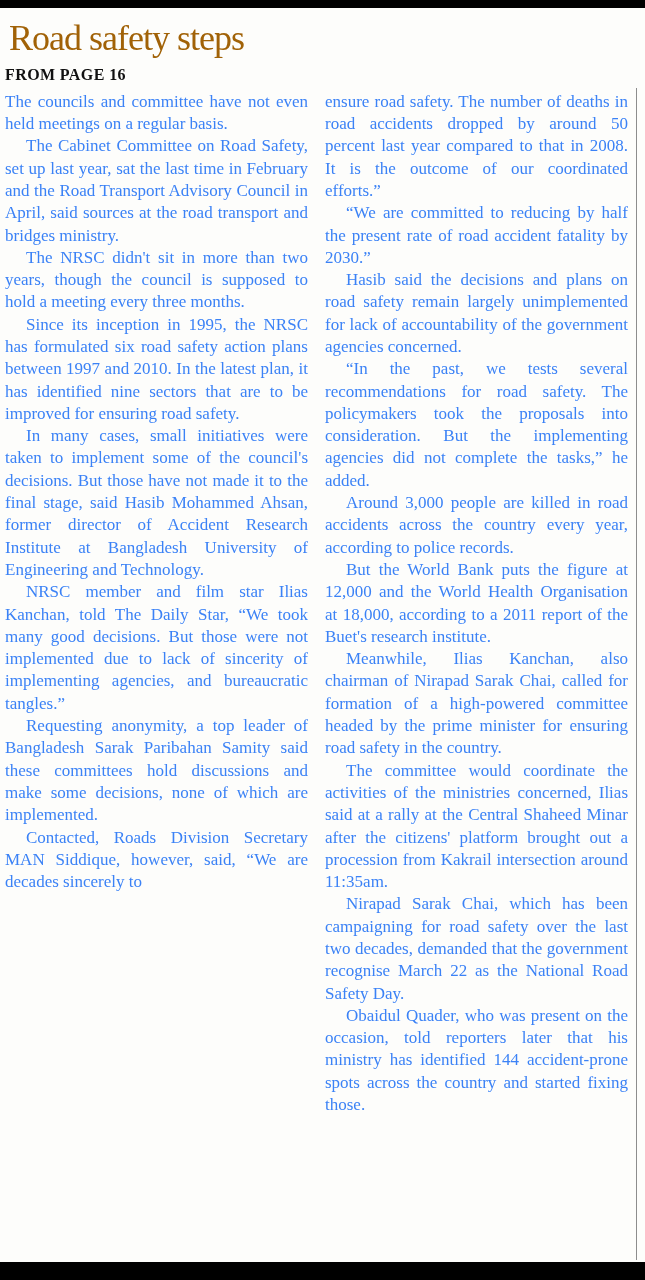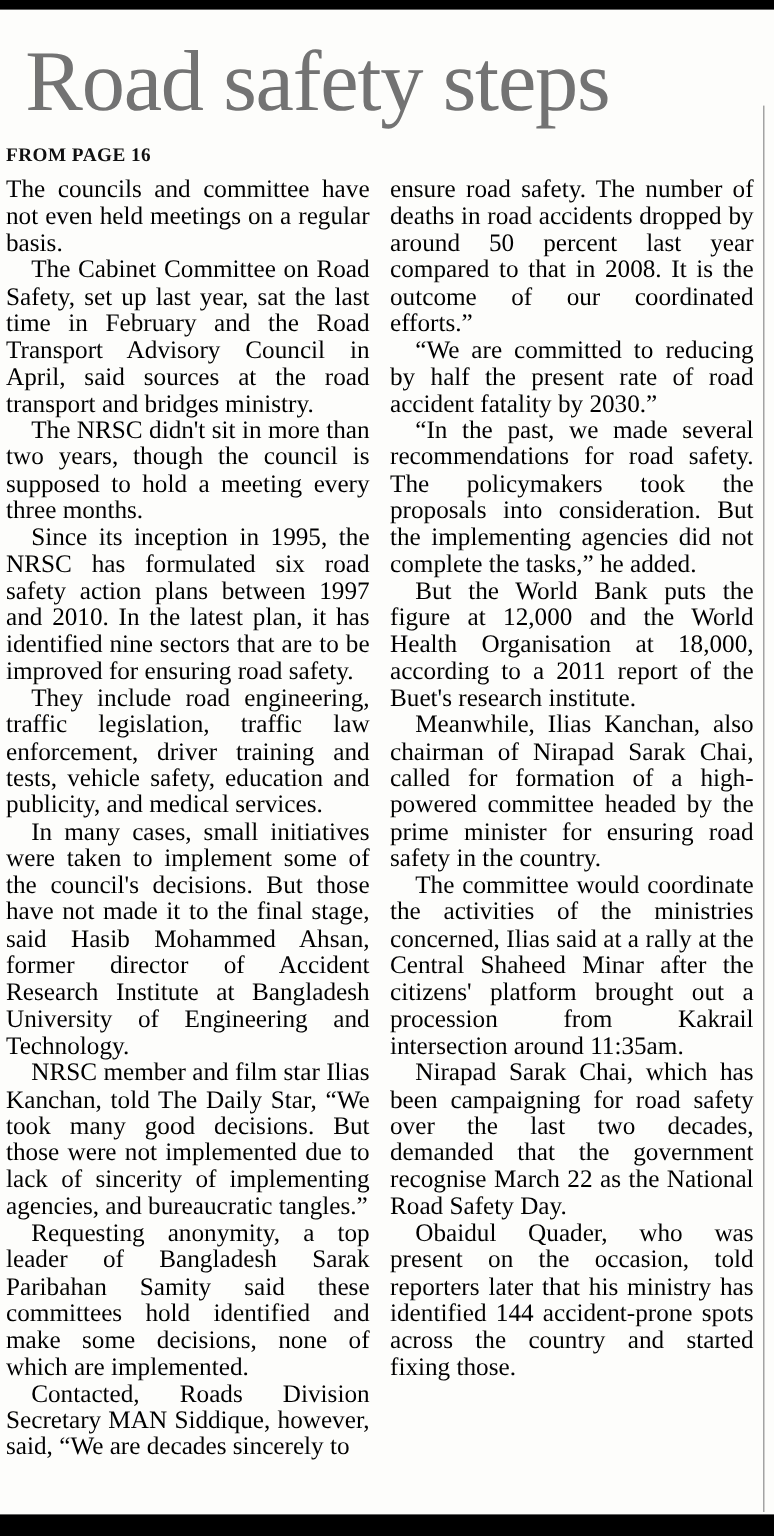--- a/index.html
+++ b/index.html
@@ -17,48 +17,48 @@
     left: 0;
     width: 100%;
     background: #000;
     z-index: 5;
   }
   .crop-bar.top { top: 0; height: 8px; }
   .crop-bar.bottom { bottom: 0; height: 18px; }
 
   header { padding: 16px 8px 0 5px; }
   h1 {
-    margin: 16px;
+    margin: 4px;
     font-family: "Liberation Serif", serif;
     font-weight: 500;
-    font-size: 72px;
+    font-size: 36px;
     line-height: 1.02;
     letter-spacing: -1px;
-    color: #737373;
+    color: #a16207;
   }
   .kicker {
     margin-top: 9px;
     font-size: 16px;
     font-weight: 700;
     letter-spacing: 0.4px;
     color: #111;
   }
 
   .columns {
     display: flex;
     gap: 17px;
     padding: 7px 0 0 5px;
     width: 623px;
   }
   .col {
     width: 303px;
     text-align: justify;
-    font-size: 21px;
+    font-size: 17px;
     line-height: 22.3px;
-    color: #000000;
+    color: #3b82f6;
     hyphens: auto;
     -webkit-hyphens: auto;
   }
   .col p { margin: 0; text-indent: 21px; }
   .col p:first-child { text-indent: 0; }
 
   .column-rule {
     position: absolute;
     top: 88px;
     bottom: 20px;
@@ -76,30 +76,31 @@
   <h1>Road safety steps</h1>
   <div class="kicker">FROM PAGE 16</div>
 </header>
 
 <main class="columns">
   <section class="col">
     <p>The councils and committee have not even held meetings on a regular basis.</p>
     <p>The Cabinet Committee on Road Safety, set up last year, sat the last time in February and the Road Transport Advisory Council in April, said sources at the road transport and bridges ministry.</p>
     <p>The NRSC didn't sit in more than two years, though the council is supposed to hold a meeting every three months.</p>
     <p>Since its inception in 1995, the NRSC has formulated six road safety action plans between 1997 and 2010. In the latest plan, it has identified nine sectors that are to be improved for ensuring road safety.</p>
-    <p>They include road engineering, traffic legislation, traffic law enforcement, driver training and tests, vehicle safety, education and publicity, and medical services.</p>
     <p>In many cases, small initiatives were taken to implement some of the council's decisions. But those have not made it to the final stage, said Hasib Mohammed Ahsan, former director of Accident Research Institute at Bangladesh University of Engineering and Technology.</p>
     <p>NRSC member and film star Ilias Kanchan, told The Daily Star, “We took many good decisions. But those were not implemented due to lack of sincerity of implementing agencies, and bureaucratic tangles.”</p>
-    <p>Requesting anonymity, a top leader of Bangladesh Sarak Paribahan Samity said these committees hold identified and make some decisions, none of which are implemented.</p>
+    <p>Requesting anonymity, a top leader of Bangladesh Sarak Paribahan Samity said these committees hold discussions and make some decisions, none of which are implemented.</p>
     <p>Contacted, Roads Division Secretary MAN Siddique, however, said, “We are decades sincerely to</p>
   </section>
   <section class="col">
     <p>ensure road safety. The number of deaths in road accidents dropped by around 50 percent last year compared to that in 2008. It is the outcome of our coordinated efforts.”</p>
     <p>“We are committed to reducing by half the present rate of road accident fatality by 2030.”</p>
-    <p>“In the past, we made several recommendations for road safety. The policymakers took the proposals into consideration. But the implementing agencies did not complete the tasks,” he added.</p>
+    <p>Hasib said the decisions and plans on road safety remain largely unimplemented for lack of accountability of the government agencies concerned.</p>
+    <p>“In the past, we tests several recommendations for road safety. The policymakers took the proposals into consideration. But the implementing agencies did not complete the tasks,” he added.</p>
+    <p>Around 3,000 people are killed in road accidents across the country every year, according to police records.</p>
     <p>But the World Bank puts the figure at 12,000 and the World Health Organisation at 18,000, according to a 2011 report of the Buet's research institute.</p>
     <p>Meanwhile, Ilias Kanchan, also chairman of Nirapad Sarak Chai, called for formation of a high-powered committee headed by the prime minister for ensuring road safety in the country.</p>
     <p>The committee would coordinate the activities of the ministries concerned, Ilias said at a rally at the Central Shaheed Minar after the citizens' platform brought out a procession from Kakrail intersection around 11:35am.</p>
     <p>Nirapad Sarak Chai, which has been campaigning for road safety over the last two decades, demanded that the government recognise March 22 as the National Road Safety Day.</p>
     <p>Obaidul Quader, who was present on the occasion, told reporters later that his ministry has identified 144 accident-prone spots across the country and started fixing those.</p>
   </section>
 </main>
 
 <div class="column-rule"></div>
 

